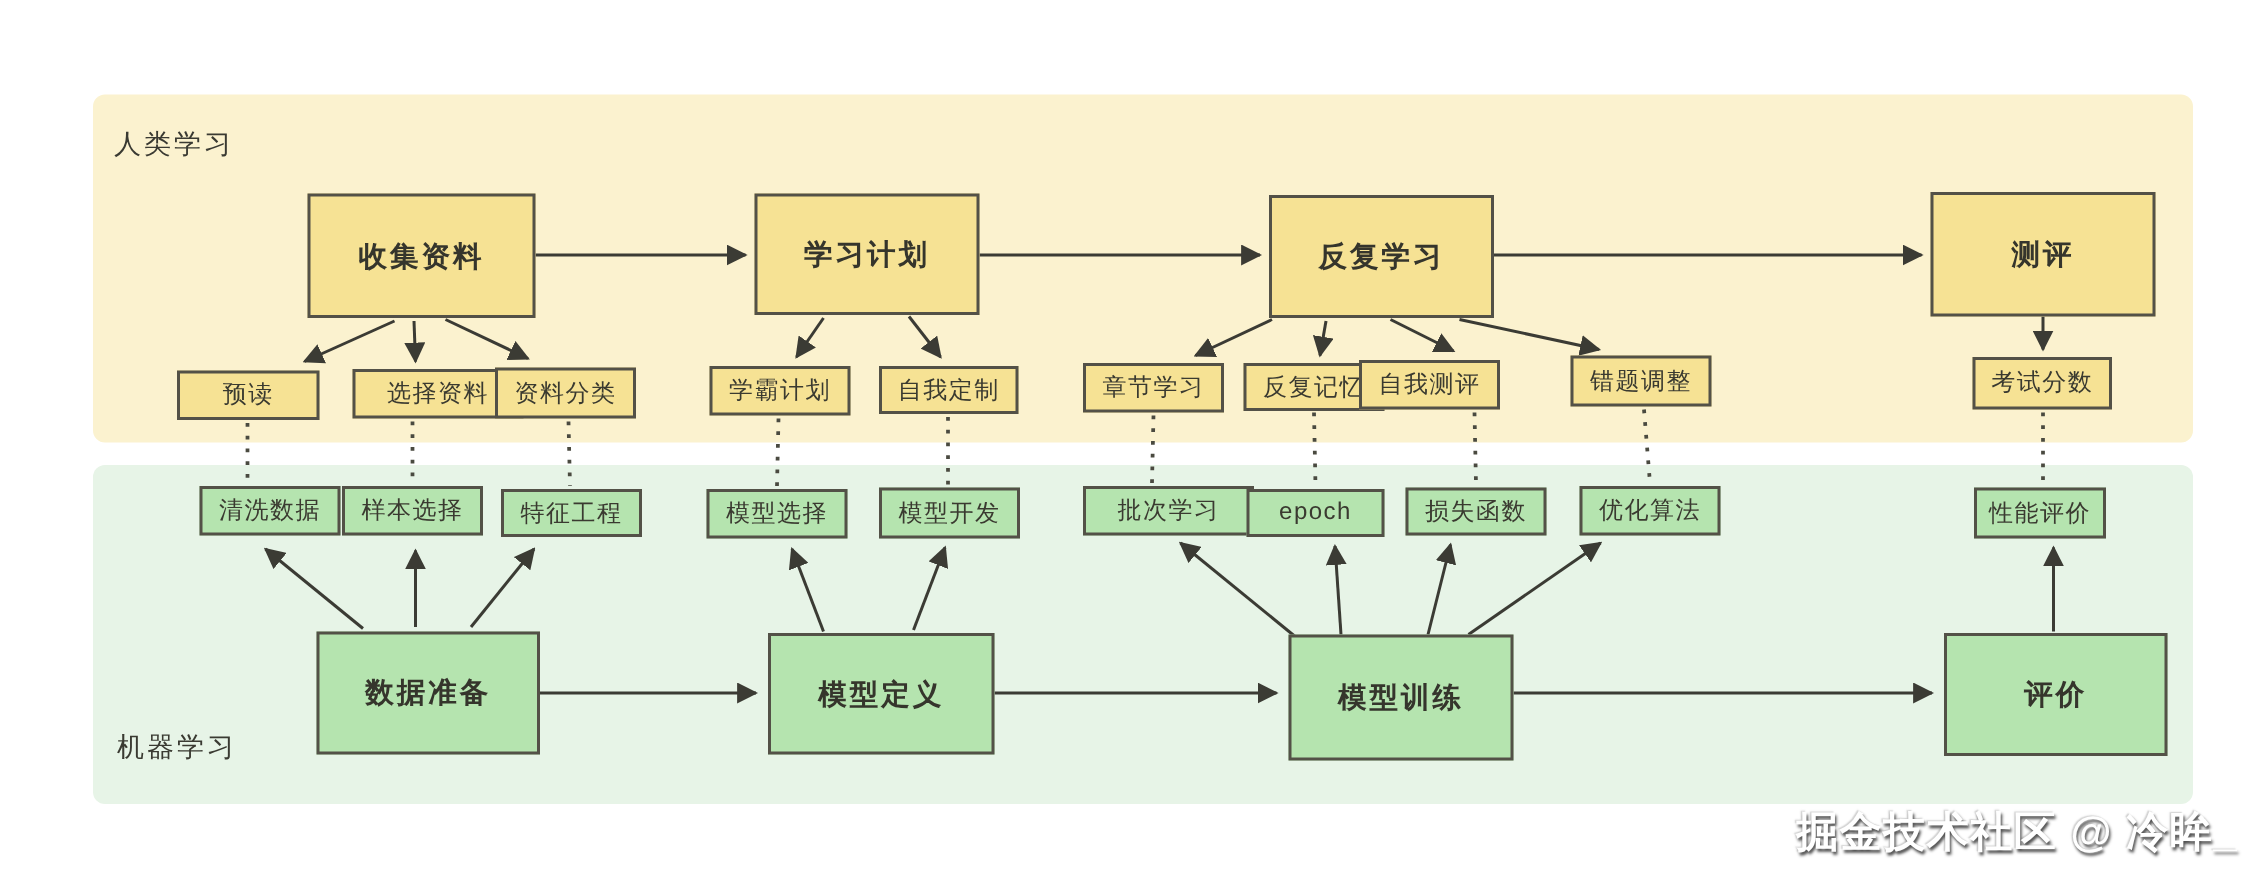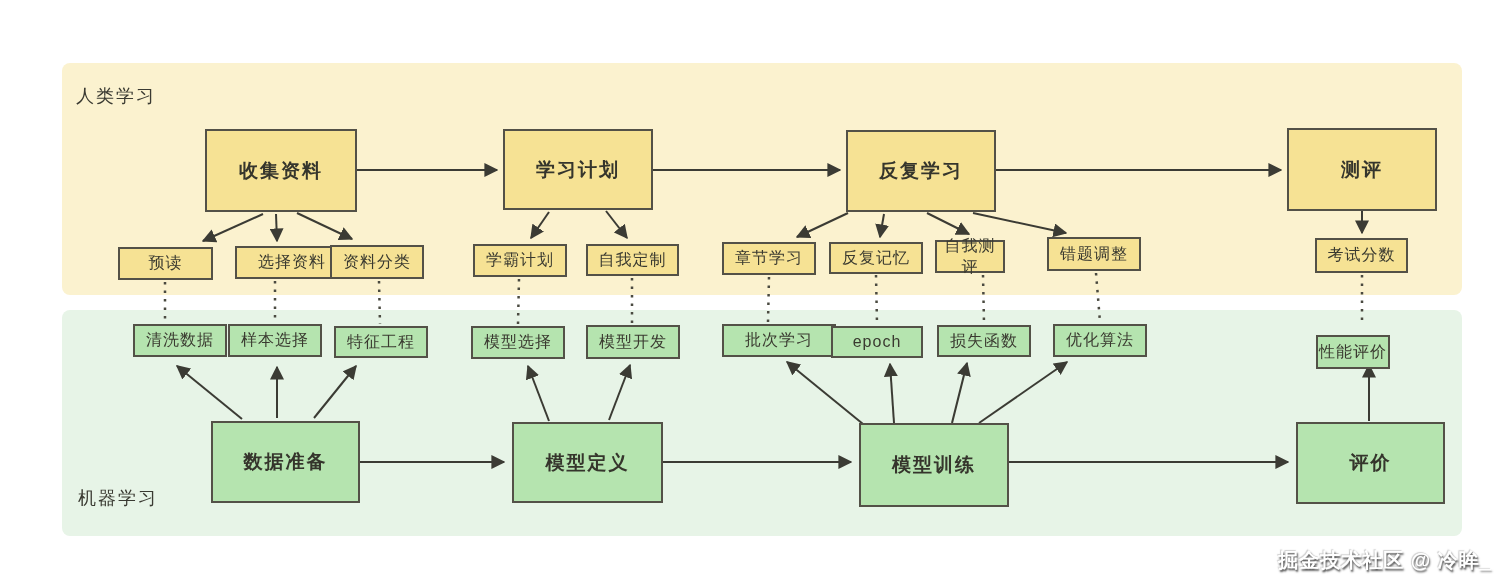--- a/index.html
+++ b/index.html
@@ -28,21 +28,21 @@
   .sub-box{
     border:2px solid #535147;font-size:16px;color:#3a3a30;letter-spacing:1px;
   }
   .yellow{background:#f6e294;}
   .green{background:#b5e4af;}
   svg.connectors{position:absolute;left:0;top:0;pointer-events:none;}
   .arrow-line{stroke:#3b3b34;stroke-width:2;fill:none;}
   .dotted-line{stroke:#4a4a40;stroke-width:2.5;fill:none;stroke-dasharray:2.5 6;}
   .watermark{
     position:absolute;right:8px;bottom:12px;
-    font-size:20px;font-weight:bold;color:#ffffff;letter-spacing:1px;
+    font-size:28px;font-weight:bold;color:#ffffff;letter-spacing:1px;
     text-shadow:1px 2px 2px rgba(70,70,70,0.95), -1px -1px 1px rgba(120,120,120,0.35);
   }
 </style>
 </head>
 <body>
 
 <div class="band band-human"></div>
 <div class="band band-machine"></div>
 
 <div class="band-label band-label-human">人类学习</div>
@@ -103,33 +103,33 @@
 <div class="box main-box yellow" style="left:846px;top:130px;width:150px;height:82px">反复学习</div>
 <div class="box main-box yellow" style="left:1287px;top:128px;width:150px;height:83px">测评</div>
 
 <div class="box sub-box yellow" style="left:118px;top:247px;width:95px;height:33px">预读</div>
 <div class="box sub-box yellow" style="left:235px;top:246px;width:114px;height:33px">选择资料</div>
 <div class="box sub-box yellow" style="left:330px;top:245px;width:94px;height:34px">资料分类</div>
 <div class="box sub-box yellow" style="left:473px;top:244px;width:94px;height:33px">学霸计划</div>
 <div class="box sub-box yellow" style="left:586px;top:244px;width:93px;height:32px">自我定制</div>
 <div class="box sub-box yellow" style="left:722px;top:242px;width:94px;height:33px">章节学习</div>
 <div class="box sub-box yellow" style="left:829px;top:242px;width:94px;height:32px">反复记忆</div>
-<div class="box sub-box yellow" style="left:935px;top:240px;width:70px;height:33px">自我测评</div>
+<div class="box sub-box yellow" style="left:906px;top:240px;width:94px;height:33px">自我测评</div>
 <div class="box sub-box yellow" style="left:1047px;top:237px;width:94px;height:34px">错题调整</div>
 <div class="box sub-box yellow" style="left:1315px;top:238px;width:93px;height:35px">考试分数</div>
 
 <div class="box sub-box green" style="left:133px;top:324px;width:94px;height:33px">清洗数据</div>
 <div class="box sub-box green" style="left:228px;top:324px;width:94px;height:33px">样本选择</div>
 <div class="box sub-box green" style="left:334px;top:326px;width:94px;height:32px">特征工程</div>
 <div class="box sub-box green" style="left:471px;top:326px;width:94px;height:33px">模型选择</div>
 <div class="box sub-box green" style="left:586px;top:325px;width:94px;height:34px">模型开发</div>
 <div class="box sub-box green" style="left:722px;top:324px;width:114px;height:33px">批次学习</div>
 <div class="box sub-box green" style="left:831px;top:326px;width:92px;height:32px">epoch</div>
 <div class="box sub-box green" style="left:937px;top:325px;width:94px;height:32px">损失函数</div>
 <div class="box sub-box green" style="left:1053px;top:324px;width:94px;height:33px">优化算法</div>
-<div class="box sub-box green" style="left:1316px;top:335px;width:74px;height:34px">性能评价</div>
+<div class="box sub-box green" style="left:1316px;top:325px;width:88px;height:34px">性能评价</div>
 
 <div class="box main-box green" style="left:211px;top:421px;width:149px;height:82px">数据准备</div>
 <div class="box main-box green" style="left:512px;top:422px;width:151px;height:81px">模型定义</div>
 <div class="box main-box green" style="left:859px;top:423px;width:150px;height:84px">模型训练</div>
 <div class="box main-box green" style="left:1296px;top:422px;width:149px;height:82px">评价</div>
 
 <div class="watermark">掘金技术社区 @ 冷眸_</div>
 
 </body></html>

